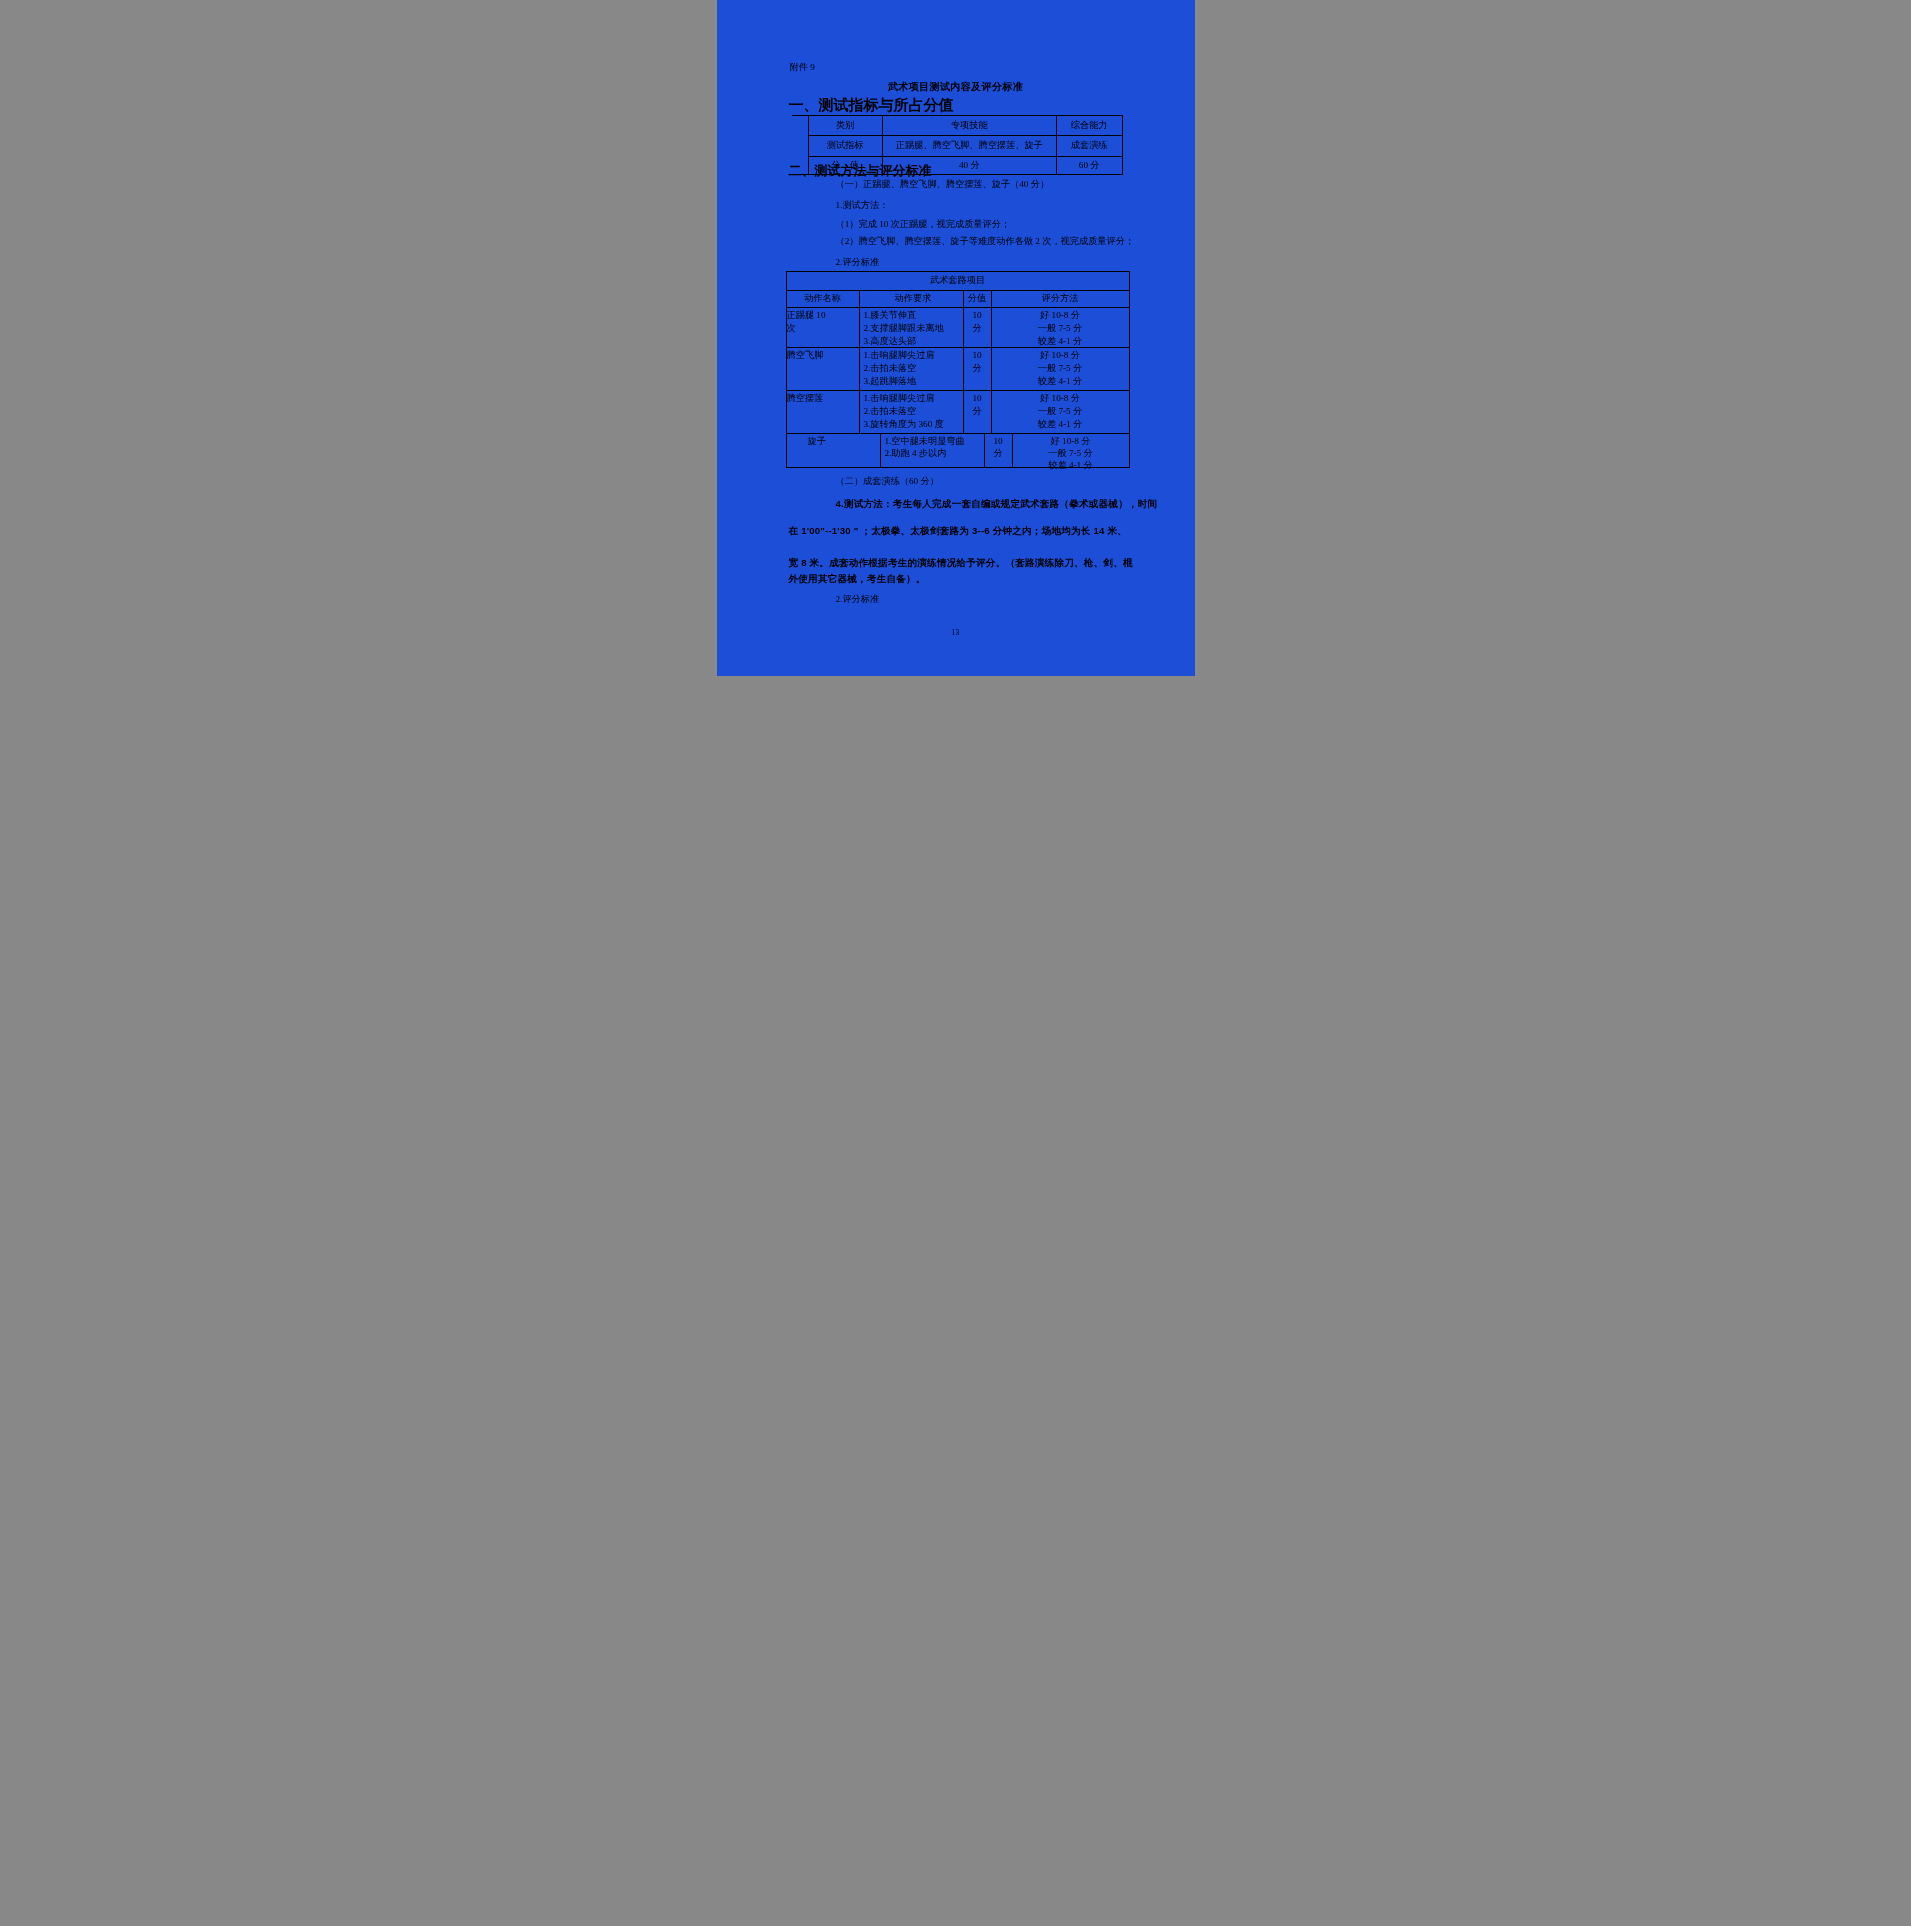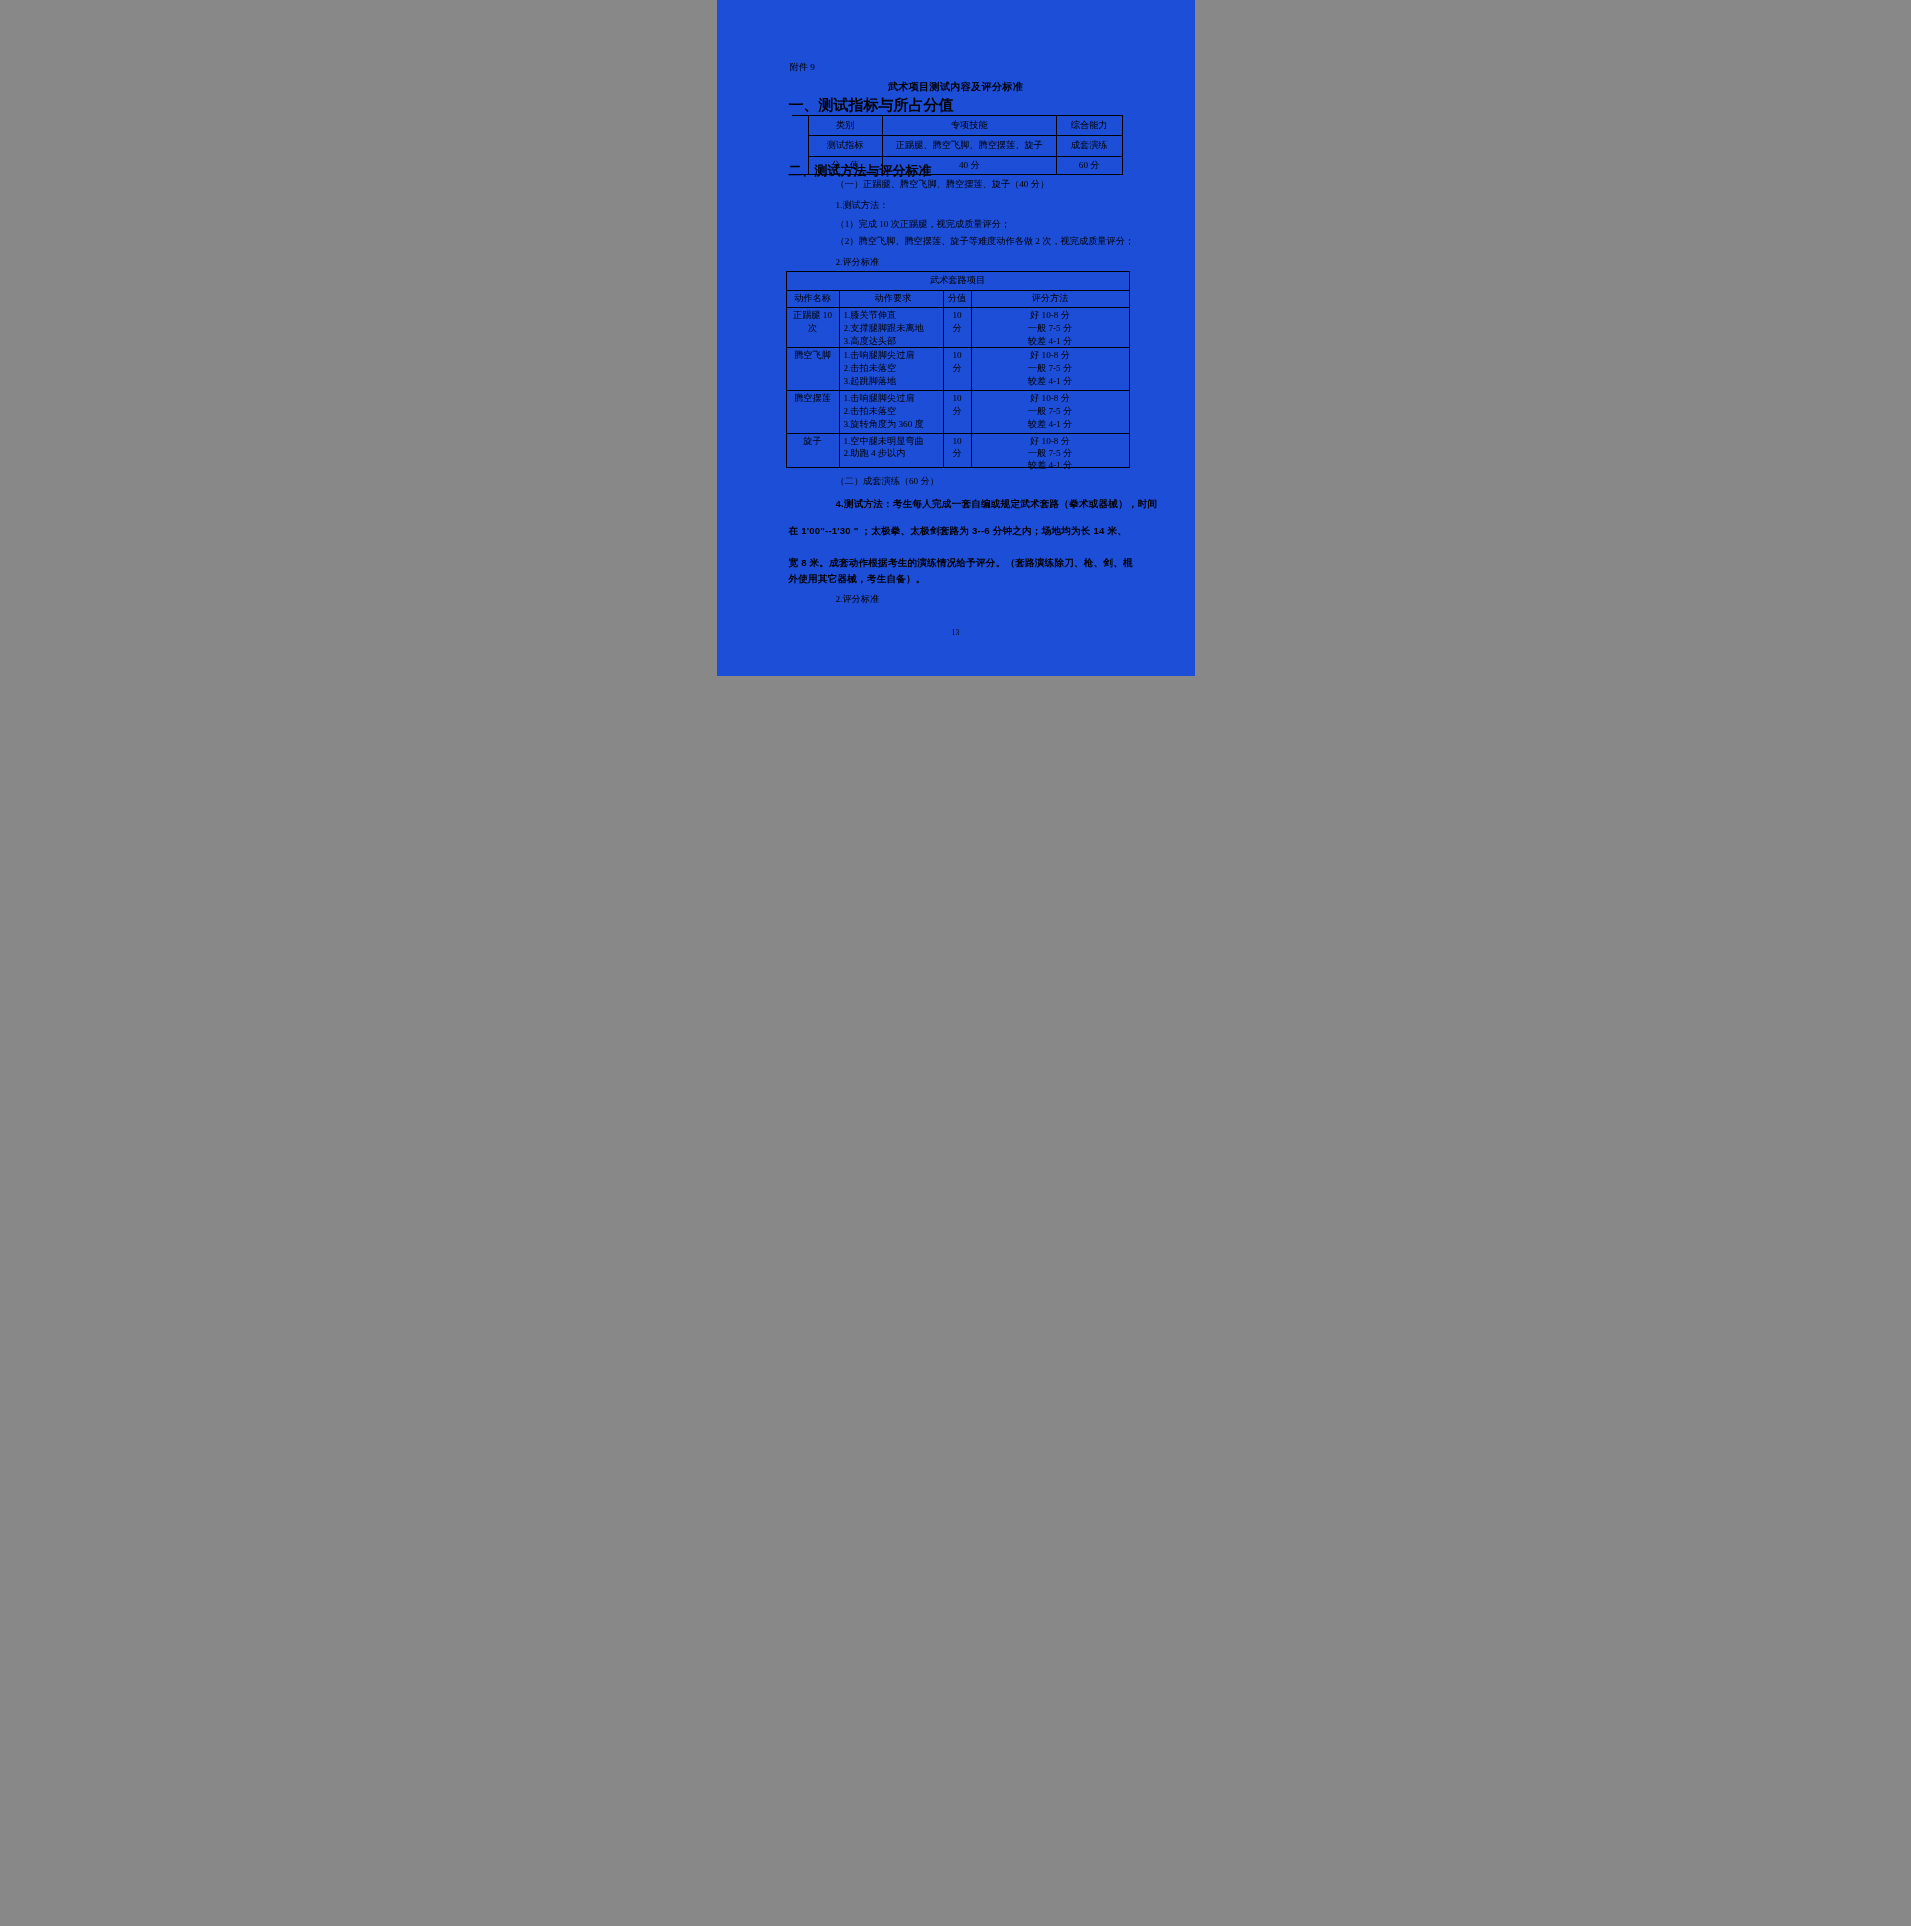--- a/index.html
+++ b/index.html
@@ -38,30 +38,30 @@
   .t2 { left:69px; top:271px; width:344px; box-sizing:border-box;
         border-top:1.5px solid #000; border-bottom:1.5px solid #000;
         border-left:1.2px solid #000; border-right:1.2px solid #000; }
   .t2-title { height:17.7px; display:flex; align-items:center; justify-content:center;
               font-size:9.2px; border-bottom:1.2px solid #000; }
   .t2r { display:flex; }
   .t2r + .t2r { border-top:1.5px solid #000; }
   .t2c { box-sizing:border-box; font-size:9.2px; padding-top:1.2px; }
   .t2c + .t2c { border-left:1.2px solid #000; }
   .t2c div { line-height:13px; }
-  .t2 .cname  { width:52px; text-align:center; }
+  .t2 .cname  { width:72px; }
   .t2 .creq   { width:104px; text-align:left; padding-left:3.9px; }
   .t2 .cscore { width:28px;  text-align:center; }
   .t2 .cmethod{ flex:1; text-align:center; }
   .t2r.thead { height:16.6px; }
   .t2r.thead .t2c { display:flex; align-items:center; justify-content:center; padding-top:0; }
   .t2r.r1 { height:39px; }
   .t2r.r2 { height:42px; }
   .t2r.r3 { height:42px; }
-  .t2r.r4 { height:33px; }
+  .t2r.r4 { height:33px;padding-left:21px; }
   .t2r.r4 .t2c div { line-height:12px; }
 
   .pageno { left:0; width:478px; top:628px; text-align:center; font-size:7.3px; line-height:10px; }
 </style>
 </head>
 <body>
 
 <div class="page">
 
   <div class="abs doc-attachment">附件 9</div>

